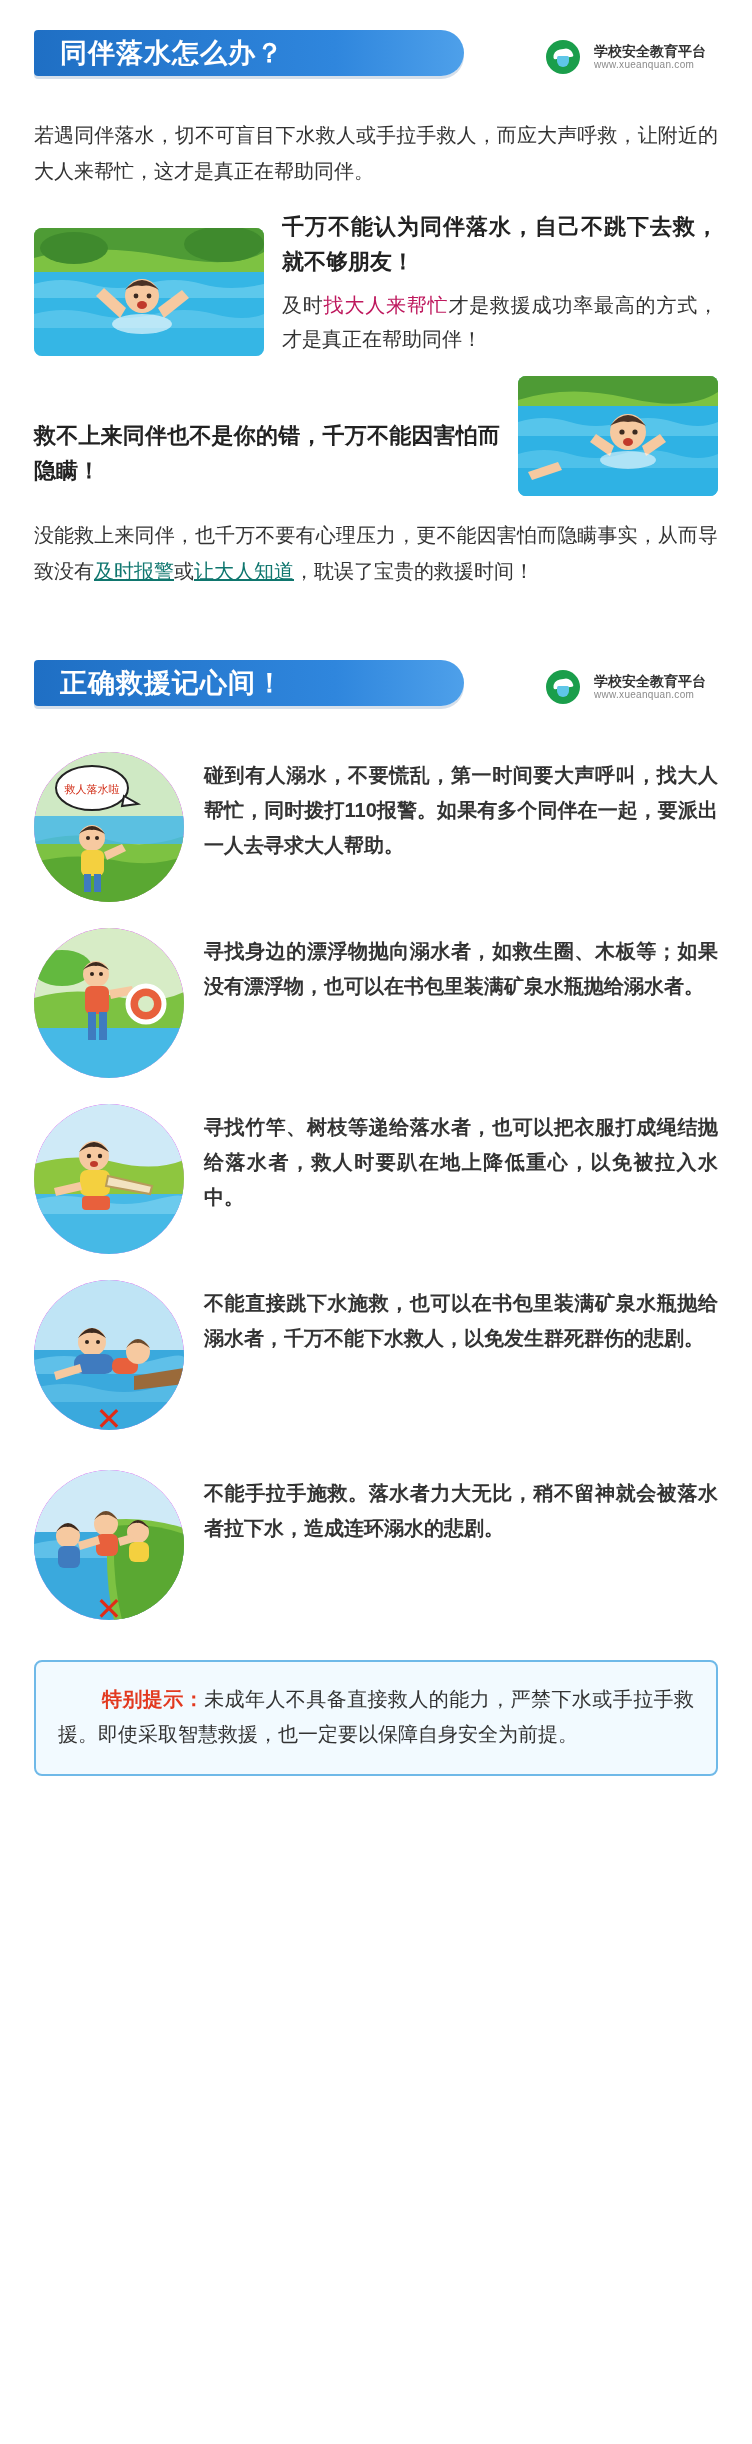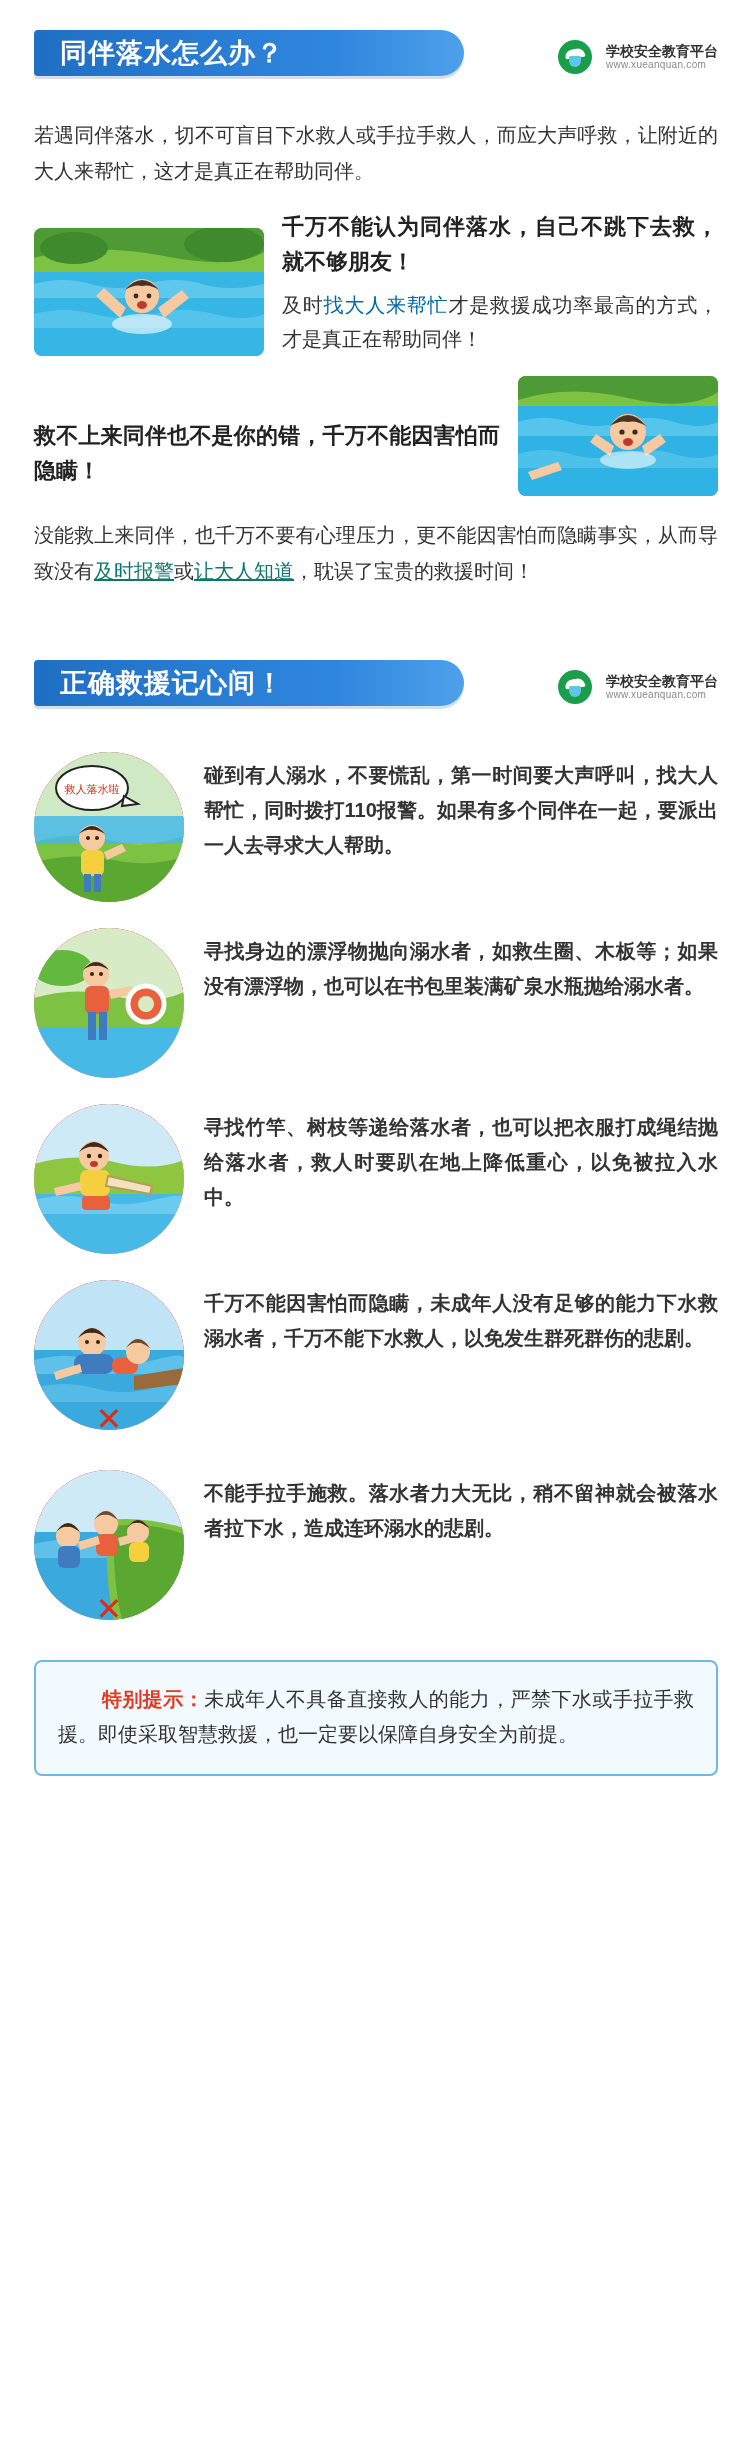--- a/index.html
+++ b/index.html
@@ -45,21 +45,21 @@
   }
   .banner-title{
     color:#ffffff;
     font-size:27px;
     font-weight:bold;
     letter-spacing:1px;
     padding-left:26px;
   }
   .logo{
     position:absolute;
-    right:0;
+    right:12px;
     top:10px;
     display:flex;
     align-items:center;
     gap:14px;
   }
   .logo-mark{
     width:34px;height:34px;
     border-radius:50%;
     background:#1a9e4b;
     position:relative;
@@ -87,21 +87,21 @@
   .logo-url{font-size:10px;color:#8a8a8a;letter-spacing:.3px;}
 
   
   .para{
     margin:22px 34px 0 34px;
     font-size:20px;
     line-height:1.78;
     color:#333333;
     text-align:justify;
   }
-  .hl-orange{color:#0369a1;}
+  .hl-orange{color:#be185d;}
   .hl-blue{color:#0f766e;text-decoration:underline;}
 
   
   .row{
     display:flex;
     margin:20px 34px 0 34px;
     gap:18px;
     align-items:flex-end;
   }
   .row.reverse{flex-direction:row-reverse;}
@@ -114,21 +114,21 @@
     overflow:hidden;
     flex:none;
     position:relative;
     background:#bfe6f5;
   }
   .ill-1{width:230px;height:128px;}
   .ill-2{width:200px;height:120px;}
   .ill-circ{
     width:150px;height:150px;border-radius:50%;
     flex:none;overflow:hidden;position:relative;
-    background:#ef4444;
+    background:#d946ef;
   }
 
   
   .item{
     display:flex;
     margin:26px 34px 0 34px;
     gap:20px;
     align-items:flex-start;
   }
   .item .txt{
@@ -344,21 +344,21 @@
           <circle cx="64" cy="62" r="2" fill="#32241b"></circle>
           <rect x="40" y="74" width="40" height="20" rx="9" fill="#3f7bbf"></rect>
           <rect x="78" y="78" width="26" height="16" rx="7" fill="#e8603c"></rect>
           <circle cx="104" cy="72" r="12" fill="#f6c9a0"></circle>
           <path d="M92 68 Q104 50 116 68 Q107 62 104 63 Q98 62 92 68 Z" fill="#6b4a2c"></path>
           <path d="M20 92 L46 84 L48 92 L22 100 Z" fill="#f6c9a0"></path>
         </svg>
       </div>
       <div class="cross">✕</div>
     </div>
-    <div class="txt">千万不能因害怕而隐瞒，未成年人没有足够的能力下水救溺水者，千万不能下水救人，以免发生群死群伤的悲剧。</div>
+    <div class="txt">不能直接跳下水施救，也可以在书包里装满矿泉水瓶抛给溺水者，千万不能下水救人，以免发生群死群伤的悲剧。</div>
   </div>
 
   <div class="item item-wrap" style="margin-top:40px;">
     <div style="position:relative;flex:none;">
       <div class="ill-circ">
         <svg width="150" height="150" viewBox="0 0 150 150">
           <circle cx="75" cy="75" r="75" fill="#cfeaf7"></circle>
           <path d="M0 62 H150 V150 H0 Z" fill="#3aa9dd"></path>
           <path d="M0 74 Q30 66 60 74 T120 74 T150 72 V88 H0 Z" fill="#6fcbee" opacity=".7"></path>
           <path d="M74 50 Q110 46 150 58 V150 H80 Q70 110 74 50 Z" fill="#7dc242"></path>

